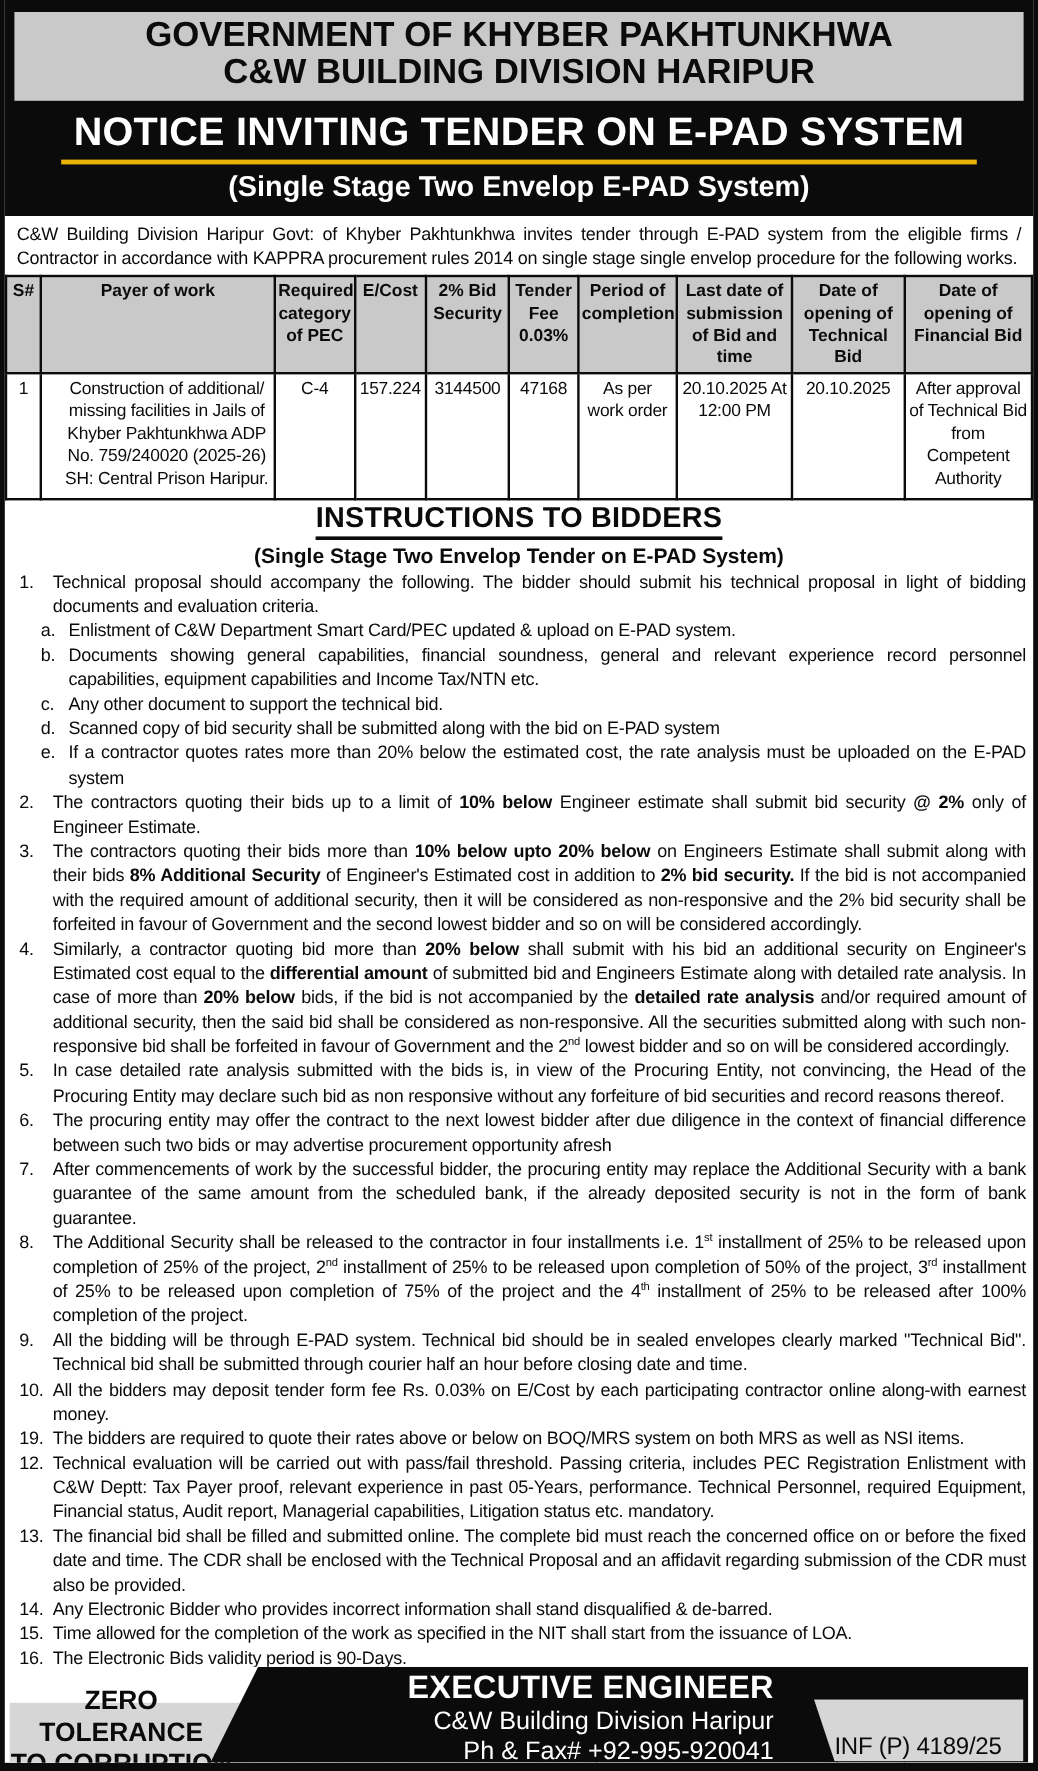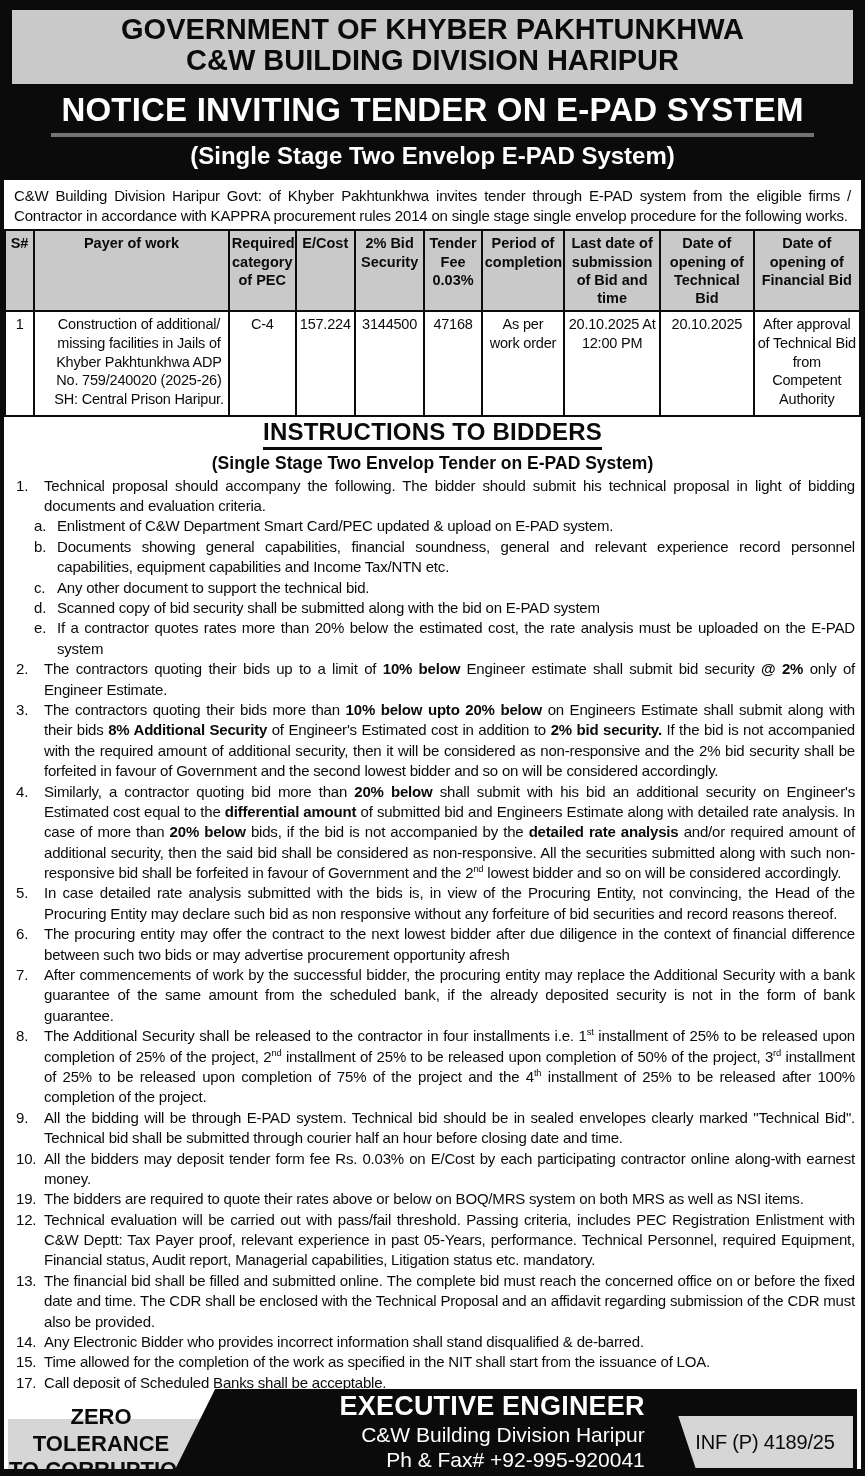--- a/index.html
+++ b/index.html
@@ -12,21 +12,21 @@
     overflow:hidden;
   }
 
   
   .top-block { background:#0b0b0b; padding:10px 8px 12px 8px; }
   .gov-header { background:#c9c9c9; text-align:center; padding:4px 0 7px 0; }
   .gov-header .line { font-weight:bold; font-size:29px; line-height:1.08; letter-spacing:0; color:#0b0b0b; }
   .banner { text-align:center; padding-top:9px; }
   .banner-title {
     display:inline-block; color:#fff; font-weight:bold; font-size:33px; line-height:1;
-    border-bottom:4px solid #737373; padding:0 10px 7px 10px; letter-spacing:0.2px;
+    border-bottom:4px solid #eab308; padding:0 10px 7px 10px; letter-spacing:0.2px;
   }
   .banner-sub { color:#fff; font-weight:bold; font-size:24px; margin-top:7px; line-height:1; }
 
   .intro { padding:6px 10px 3px 10px; font-size:15px; line-height:1.36; text-align:justify; letter-spacing:-0.2px; }
 
   table.work-table { width:100%; border-collapse:collapse; border:2px solid #0b0b0b; table-layout:fixed; }
   table.work-table th {
     background:#c9c9c9; border:2px solid #0b0b0b; font-weight:bold; font-size:14.5px;
     padding:3px 2px; text-align:center; vertical-align:top; line-height:1.25;
   }
@@ -54,21 +54,21 @@
   
   .footer { position:absolute; left:4px; right:4px; bottom:0; height:80px; background:#fff; }
   .f-black { position:absolute; top:0; bottom:0; left:0; right:0; background:#0b0b0b; z-index:1;
     clip-path: polygon(24.4% 0, 100% 0, 100% 100%, 19.7% 100%); }
   .f-grayL { position:absolute; left:0; top:30px; bottom:0; width:202px; background:#d6d6d6; z-index:0; }
   .f-ztc { position:absolute; left:0; top:30px; bottom:0; width:186px; z-index:2;
     display:flex; flex-direction:column; justify-content:center; text-align:center;
     font-weight:bold; font-size:22px; line-height:1.2; color:#0b0b0b; }
   .f-grayR { position:absolute; right:4px; top:27px; bottom:1px; width:192px; background:#d6d6d6; z-index:2;
     clip-path: polygon(9% 0, 100% 0, 100% 100%, 18% 100%);
-    display:flex; align-items:center; justify-content:center; font-size:20px; letter-spacing:-0.2px; padding-left:16px; color:#0b0b0b; }
+    display:flex; align-items:flex-end; justify-content:center; font-size:20px; letter-spacing:-0.2px; padding-left:16px; color:#0b0b0b; }
   .f-center { position:absolute; left:25%; width:50%; top:0; bottom:0; z-index:3; color:#fff; text-align:right; padding-top:3px; }
   .f-exec { font-weight:bold; font-size:27px; line-height:1.1; letter-spacing:0.2px; }
   .f-line { font-size:21px; line-height:1.18; margin-top:1px; }
 </style>
 </head>
 <body>
 
 <div class="page">
 
   <div class="top-block">
@@ -207,20 +207,24 @@
       </div>
       <div class="item">
         <span class="num">14.</span>
         <div class="ibody">Any Electronic Bidder who provides incorrect information shall stand disqualified &amp; de-barred.</div>
       </div>
       <div class="item">
         <span class="num">15.</span>
         <div class="ibody">Time allowed for the completion of the work as specified in the NIT shall start from the issuance of LOA.</div>
       </div>
       <div class="item">
+        <span class="num">16.</span>
+        <div class="ibody">The Electronic Bids validity period is 90-Days.</div>
+      </div>
+      <div class="item">
         <span class="num">17.</span>
         <div class="ibody">Call deposit of Scheduled Banks shall be acceptable.</div>
       </div>
       <div class="item">
         <span class="num">18.</span>
         <div class="ibody">If the evaluated electronic bid costs of two or more than bidders are equal then the successful bid will declare through draw.</div>
       </div>
       <div class="item">
         <span class="num">19.</span>
         <div class="ibody">Financial electronic Bids will be opened <b>After receipt of approval of Technical Bid from Competent Authority.</b></div>

